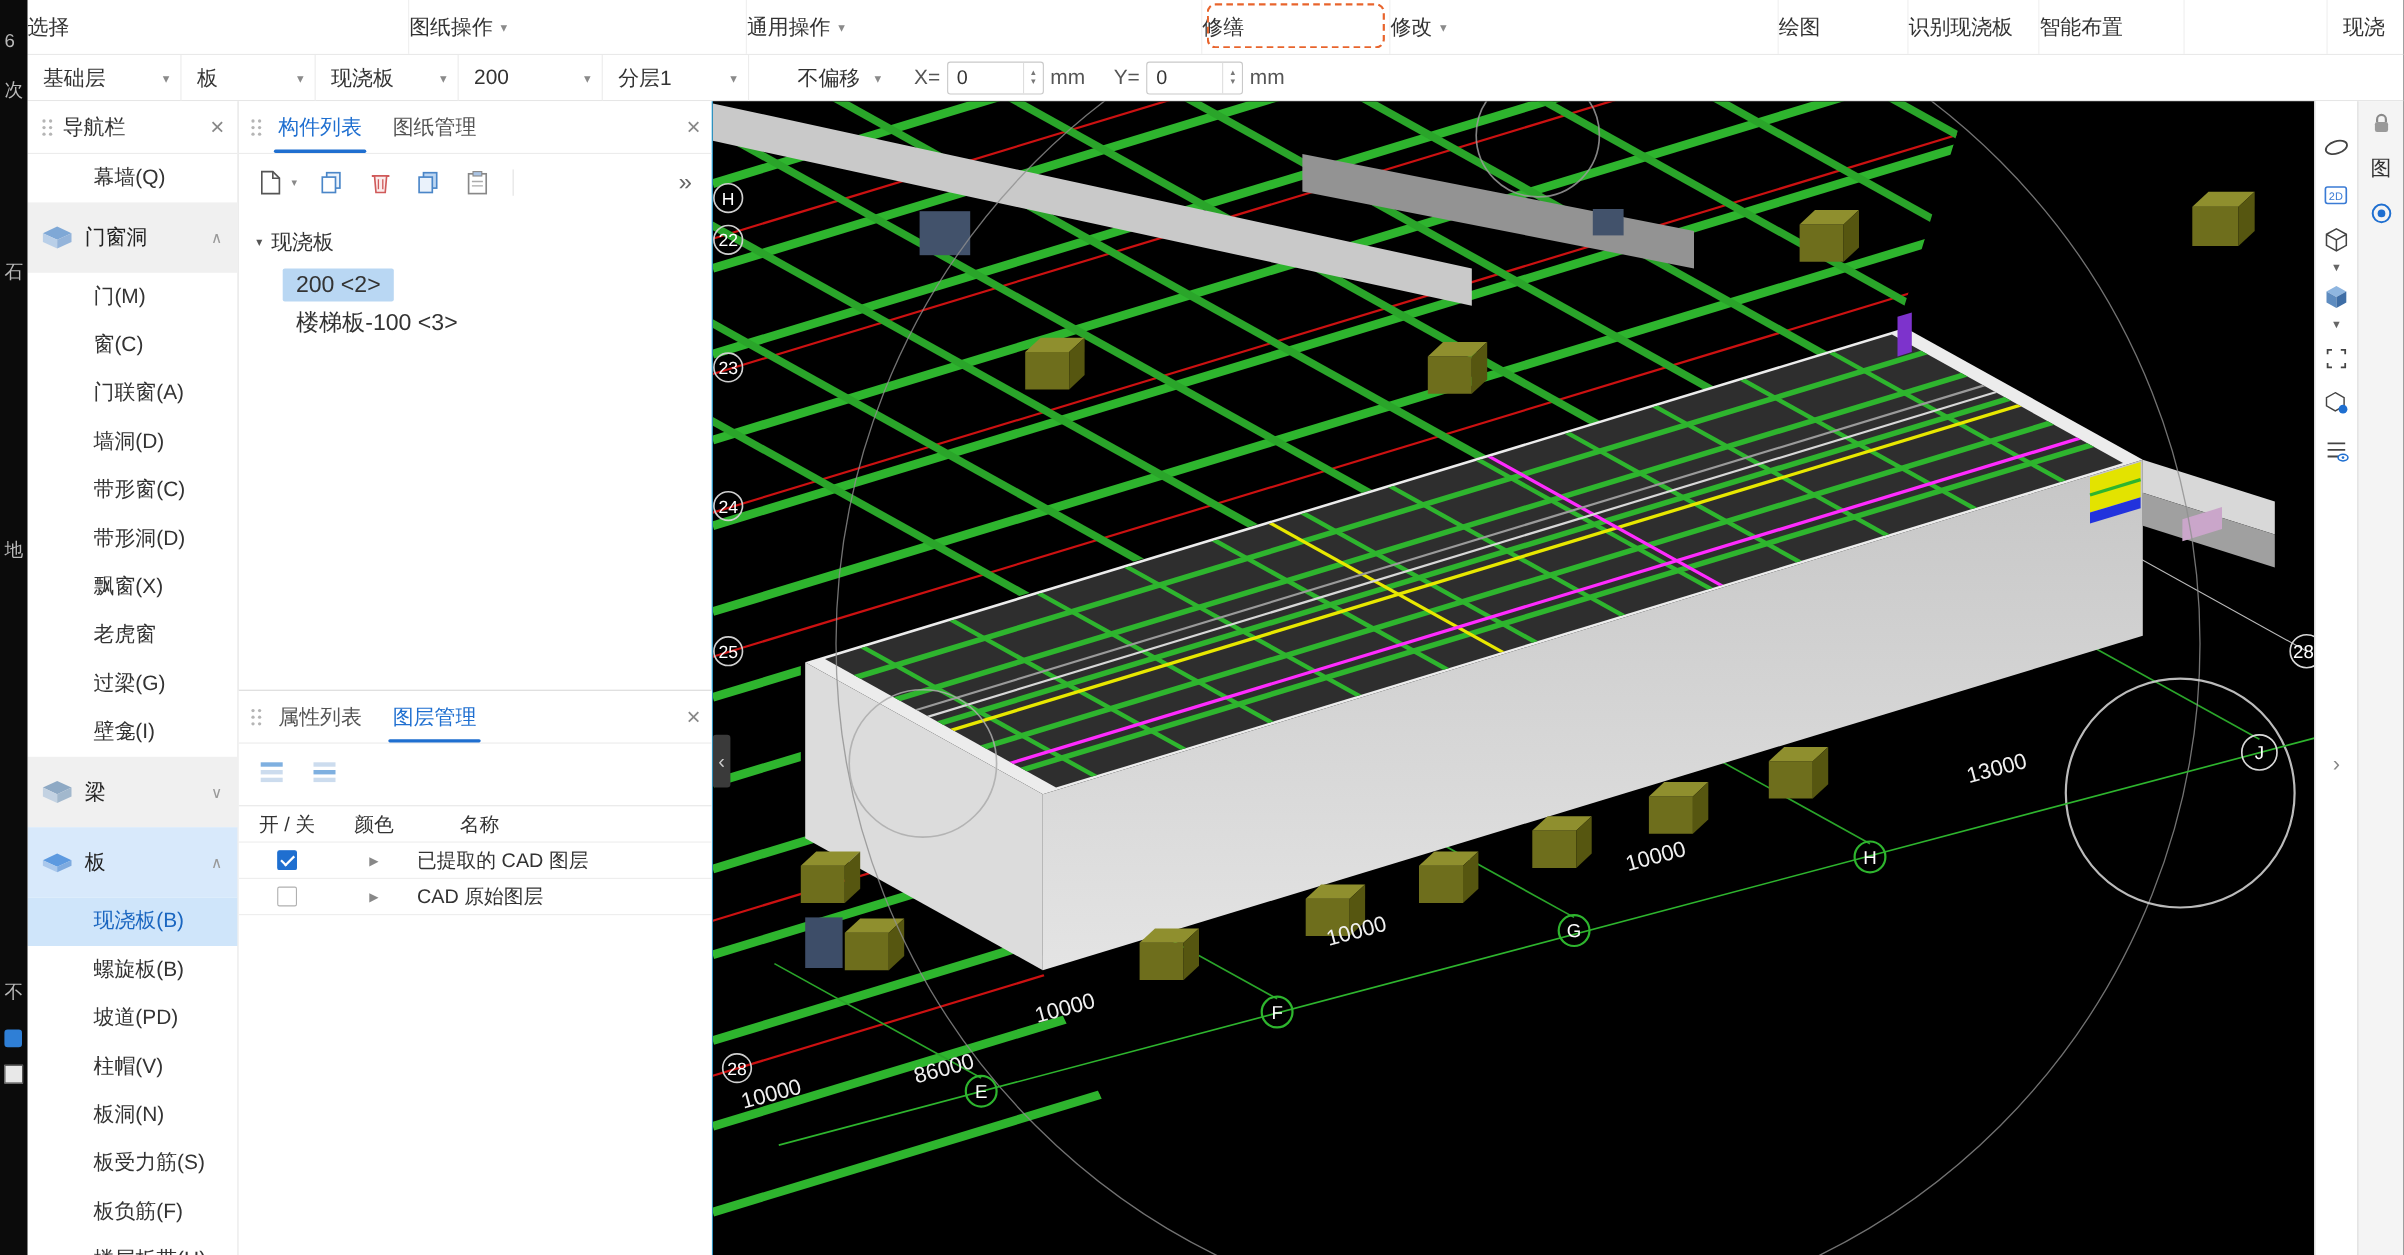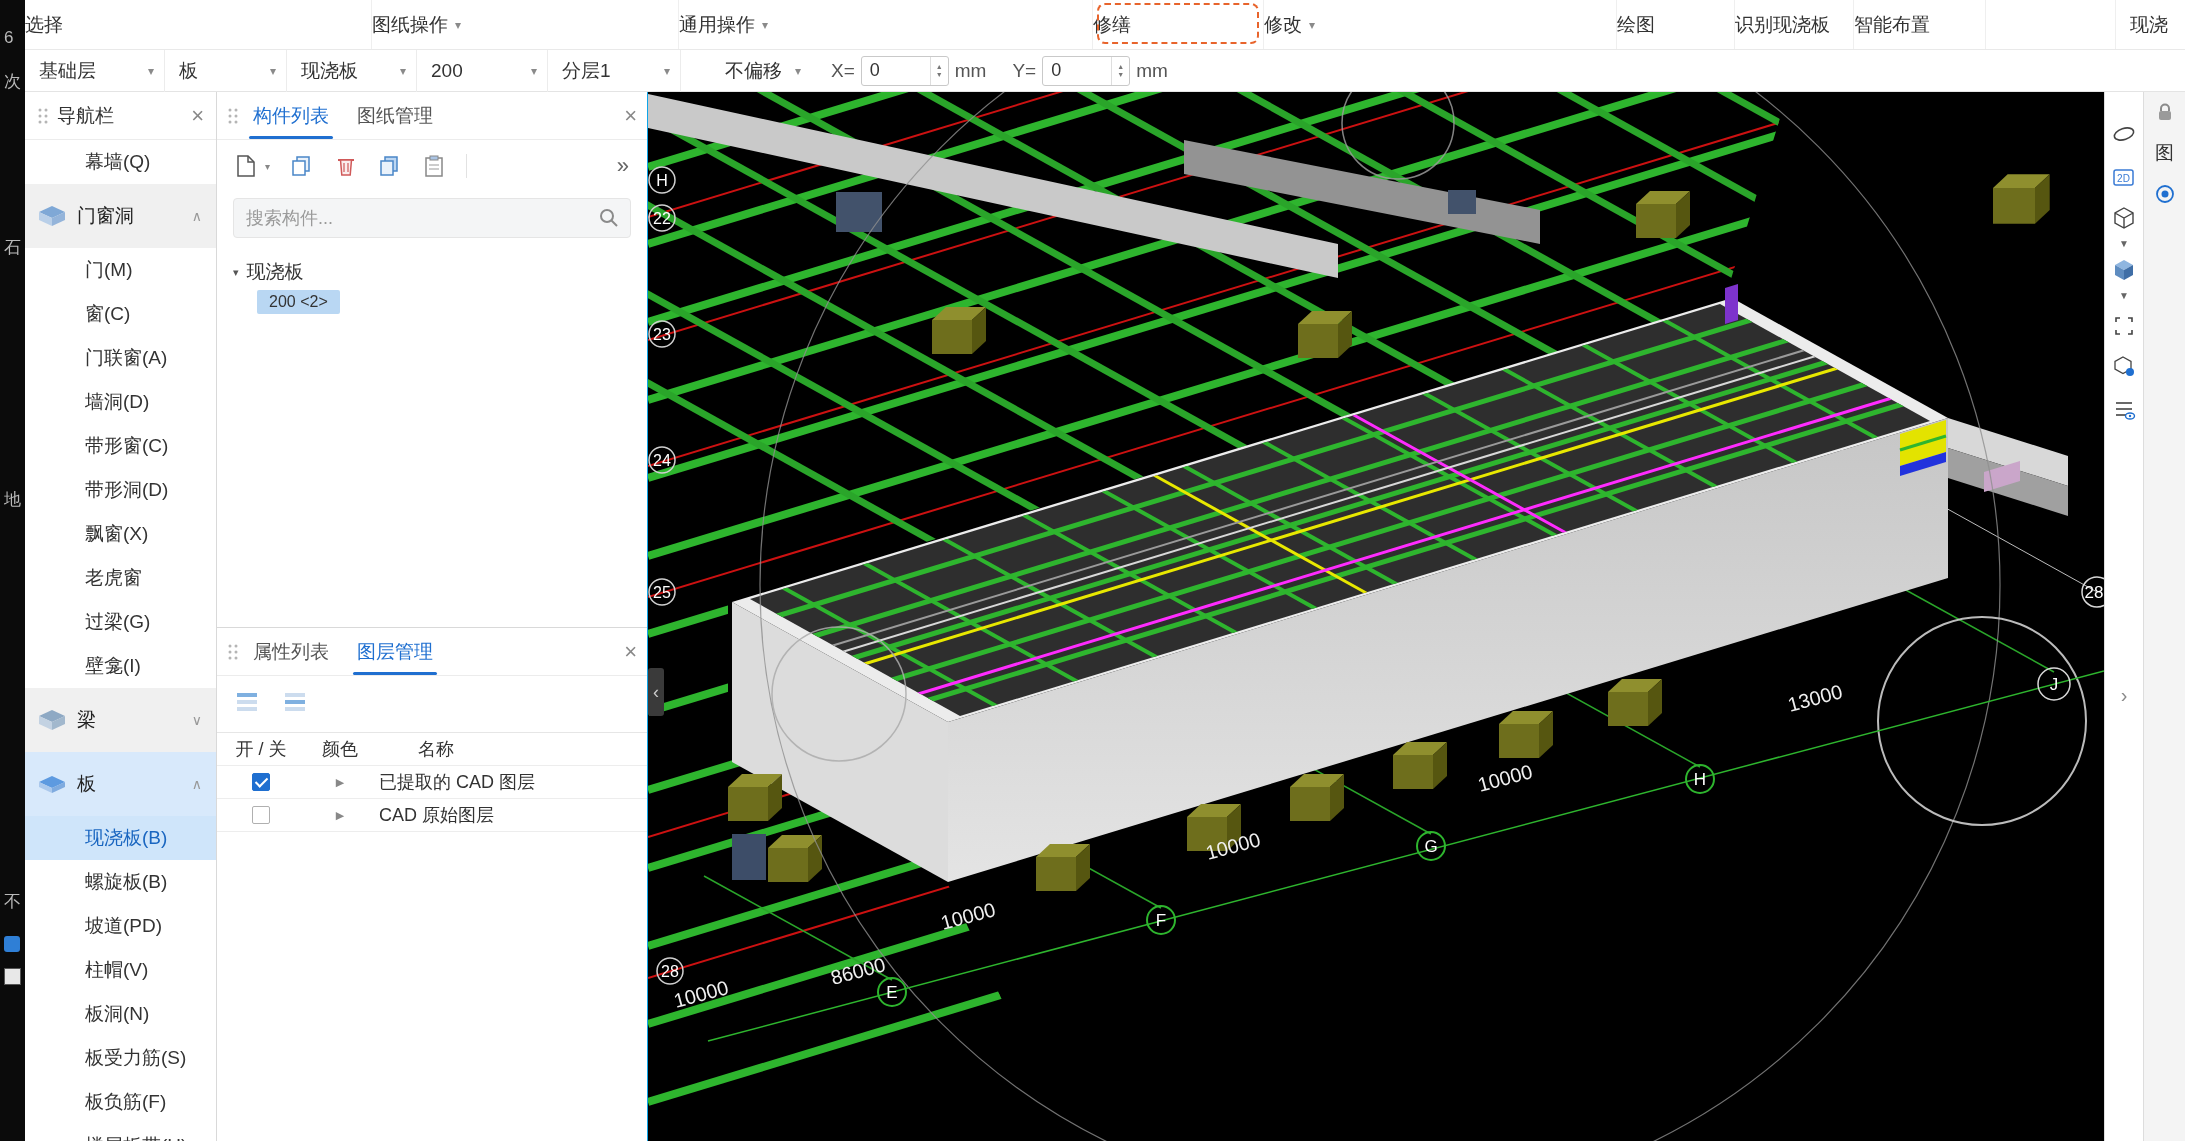--- a/index.html
+++ b/index.html
@@ -54,21 +54,21 @@
   .ctoolbar .ic{display:flex;align-items:center}
   .tiny-caret{font-size:10px;color:#888;margin-left:-12px}
   .sep-v{width:1px;height:24px;background:#e2e2e2}
   .more{margin-left:auto;color:#666;font-size:22px}
   .search{margin:6px 16px;height:38px;background:#f4f5f6;border:1px solid #e5e5e5;border-radius:4px;display:flex;align-items:center}
   .search input{flex:1;border:none;background:transparent;outline:none;padding:0 12px;font-size:18px;color:#333;font-family:inherit}
   .search input::placeholder{color:#9a9a9a}
   .tree{padding-top:10px}
   .tree-root{height:36px;display:flex;align-items:center;padding-left:16px;font-size:19px;color:#333}
   .tw{color:#555;font-size:11px;margin-right:8px}
-  .tree-item{height:36px;display:flex;align-items:flex-start;padding-left:40px;font-size:16px;color:#333}
+  .tree-item{height:36px;display:flex;align-items:flex-end;padding-left:40px;font-size:21px;color:#333}
   .tree-item .pill{padding:3px 12px;border-radius:2px}
   .tree-item.sel .pill{background:#b9d7f3}
 
   .layerp{position:absolute;left:0;right:0;top:535px;bottom:0;border-top:1px solid #d9d9d9;overflow:hidden;background:#fff}
   .ltoolbar{height:56px;display:flex;align-items:center;gap:22px;padding:0 18px}
   .lhead,.lrow{display:flex;align-items:center;height:32px;border-bottom:1px solid #ededed;font-size:18px;color:#333}
   .lhead{border-top:1px solid #e6e6e6}
   .c1{width:88px;display:flex;justify-content:center}
   .c2{width:70px;display:flex;justify-content:center}
   .c2 .tri{color:#888;font-size:11px}
@@ -307,34 +307,30 @@
             <svg width="24" height="24">
               <rect x="4" y="4" width="16" height="18" fill="#fff" stroke="#888" stroke-width="1.5"></rect>
               <rect x="8" y="2" width="8" height="4" fill="#aac4e4" stroke="#888" stroke-width="1"></rect>
               <line x1="7" y1="11" x2="17" y2="11" stroke="#aaa" stroke-width="1.2"></line>
               <line x1="7" y1="15" x2="17" y2="15" stroke="#aaa" stroke-width="1.2"></line>
             </svg>
           </span>
         <span class="sep-v"></span>
         <span class="more">»</span>
       </div>
-      <div class="search">
-        <input placeholder="搜索构件..." style="">
-        <svg width="22" height="22" style="margin-right:10px">
-            <circle cx="9" cy="9" r="6" fill="none" stroke="#8a8a8a" stroke-width="2"></circle>
-            <line x1="13.5" y1="13.5" x2="19" y2="19" stroke="#8a8a8a" stroke-width="2"></line>
-          </svg>
-      </div>
       <div class="tree">
         <div class="tree-root">
           <span class="tw">▾</span>
           <span>现浇板</span>
         </div>
         <div class="tree-item sel">
             <span class="pill">200 &lt;2&gt;</span>
+          </div>
+        <div class="tree-item">
+            <span class="pill">楼梯板-100 &lt;3&gt;</span>
           </div>
       </div>
     </div>
 
     <div class="layerp">
       <div class="tabs">
         <svg width="12" height="20">
             <g fill="#b5b5b5">
               <circle cx="3" cy="4" r="1.5"></circle>
               <circle cx="9" cy="4" r="1.5"></circle>

